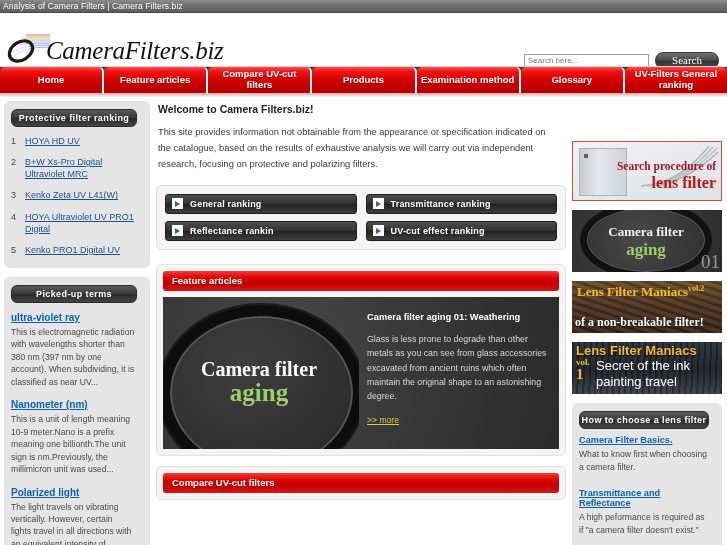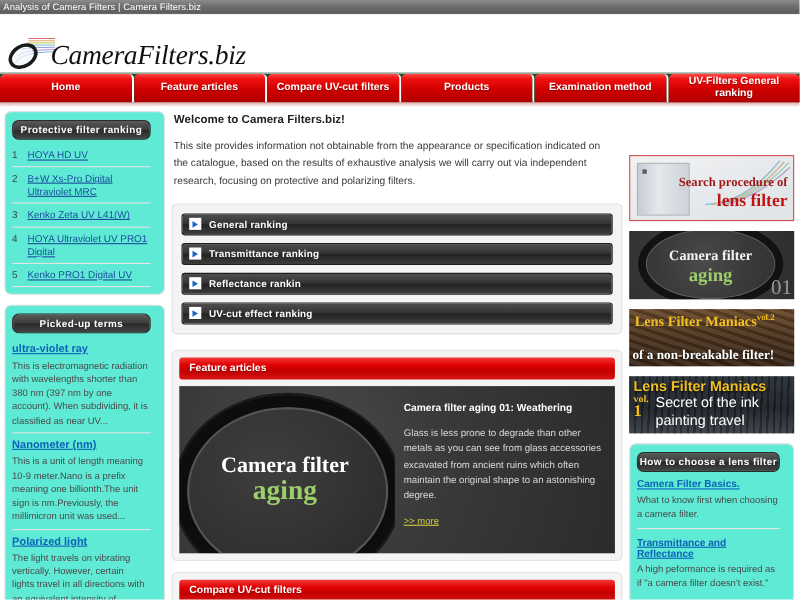--- a/index.html
+++ b/index.html
@@ -119,21 +119,21 @@
     gap: 6px;
     padding: 8px 4px 0 4px;
     height: calc(545px - 13px - 53px - 27px);
   }
   .col-left  { width: 146px; flex: 0 0 146px; }
   .col-main  { width: 410px; flex: 0 0 410px; }
   .col-right { width: 150px; flex: 0 0 150px; margin-top: 40px; }
 
   
   .panel {
-    background: #5eead4;
+    background: #e5e5e5;
     border: 1px solid #e0e0e0;
     border-radius: 6px;
     padding: 7px 12px 6px 6px;
     margin-bottom: 9px;
   }
   .panel-head {
     background: linear-gradient(to bottom, #5a5a5a 0%, #3b3b3b 48%, #2a2a2a 52%, #444 100%);
     border: 1px solid #2b2b2b;
     border-radius: 6px;
     color: #fff;
@@ -179,21 +179,21 @@
   
   .welcome-title { font-size: 10.5px; font-weight: bold; color:#222; margin: 2px 0 10px 2px; }
   .welcome-body  { font-size: 9.3px; line-height: 1.72; color:#3a3a3a; margin: 0 16px 12px 2px; }
 
   .btn-card {
     background: #f4f4f4;
     border: 1px solid #e0e0e0;
     border-radius: 5px;
     padding: 8px;
     display: grid;
-    grid-template-columns: 1fr;
+    grid-template-columns: 1fr 1fr;
     gap: 7px 9px;
     margin-bottom: 14px;
   }
   .big-btn {
     height: 20px;
     background: linear-gradient(to bottom, #4d4d4d 0%, #343434 46%, #232323 52%, #3d3d3d 100%);
     border: 1px solid #1f1f1f;
     border-radius: 3px;
     display: flex; align-items: center;
     padding-left: 6px;
@@ -384,28 +384,33 @@
         <path d="M14 12 Q 18 10 44 10" stroke="#8f9fd8" stroke-width="1" fill="none"></path>
         <path d="M10 18 Q 16 12 44 12" stroke="#b48fd8" stroke-width="1" fill="none"></path>
         <path d="M8 24 Q 14 14 44 14" stroke="#7fb8d8" stroke-width="1" fill="none"></path>
       </g>
       <ellipse cx="15" cy="18" rx="12.5" ry="9" transform="rotate(-32 15 18)" fill="none" stroke="#1a1a1a" stroke-width="3.2"></ellipse>
       <ellipse cx="15" cy="18" rx="9.5" ry="6.2" transform="rotate(-32 15 18)" fill="#f3f6fa" opacity=".75"></ellipse>
     </svg>
     <span class="logo-text">CameraFilters.biz</span>
   </div>
 
+  <div class="searchbox">
+    <input class="search-input" type="text" placeholder="Search here..." style="">
+    <button class="search-btn">Search</button>
+  </div>
 </div>
 
 <div class="nav">
   <div class="nav-item">Home</div>
   <div class="nav-item">Feature articles</div>
   <div class="nav-item">Compare UV-cut filters</div>
   <div class="nav-item">Products</div>
   <div class="nav-item">Examination method</div>
+  <div class="nav-item">Glossary</div>
   <div class="nav-item">UV-Filters General ranking</div>
 </div>
 
 <div class="page">
 
   <div class="col-left">
 
     <div class="panel">
       <div class="panel-head">Protective filter ranking</div>
       <ul class="rank-list">

